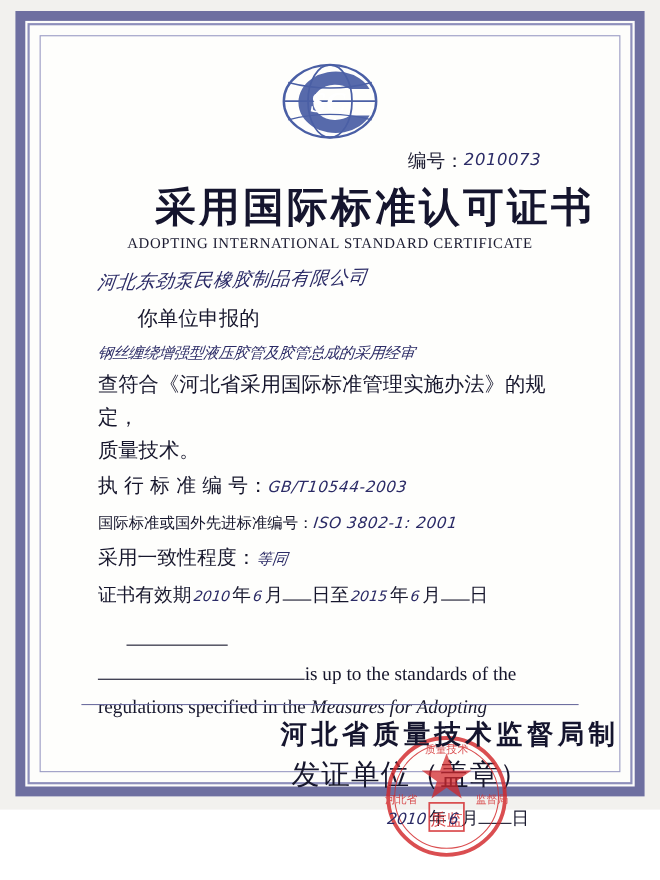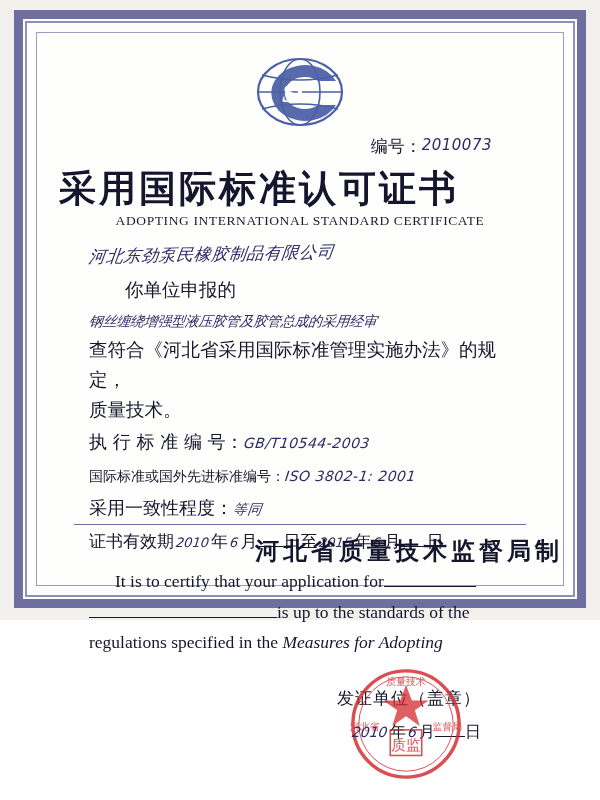--- a/index.html
+++ b/index.html
@@ -9,21 +9,21 @@
   }
   body {
     width: 600px;
     height: 800px;
     font-family: "Liberation Serif", serif;
     overflow: hidden;
   }
   .page {
     position: relative;
     width: 600px;
-    height: 620px;
+    height: 736px;
     background: #f2f1ee;
   }
   
   .frame-outer {
     position: absolute;
     left: 14px;
     top: 10px;
     right: 14px;
     bottom: 12px;
     border: 9px solid #6e6fa0;
@@ -86,21 +86,21 @@
   .serial-value {
     font-family: "Liberation Serif", serif;
     font-size: 14px;
     letter-spacing: 1px;
     color: #23234a;
     vertical-align: 2px;
   }
 
   
   .title-cn {
-    text-align: left;
+    text-align: right;
     font-size: 37px;
     letter-spacing: 3px;
     color: #15152e;
     font-family: "DejaVu Serif", serif;
     font-weight: bold;
     margin-top: 10px;
     line-height: 1.1;
   }
   .title-en {
     text-align: center;
@@ -213,21 +213,21 @@
   }
 
   
   .issue-block {
     margin-top: 30px;
     padding-right: 34px;
     text-align: right;
     position: relative;
   }
   .issue-line {
-    font-size: 17px;
+    font-size: 26px;
     font-family: "DejaVu Serif", serif;
     color: #16162c;
     letter-spacing: 1px;
   }
   .issue-date {
     margin-top: 10px;
     font-size: 16px;
     font-family: "DejaVu Serif", serif;
     color: #16162c;
     white-space: nowrap;
@@ -319,21 +319,21 @@
 
             <div class="field-line">
               <span>采用一致性程度：</span><span class="field-val">等同</span>
             </div>
 
             <div class="date-line">
               <span>证书有效期</span><span class="date-val">2010</span><span>年</span><span class="date-val">6</span><span>月</span><span class="blank-u" style="width:26px"></span><span>日</span><span>至</span><span class="date-val">2015</span><span>年</span><span class="date-val">6</span><span>月</span><span class="blank-u" style="width:26px"></span><span>日</span>
             </div>
 
             <div class="en-para">
-              <span class="indent"></span><span>It is to certify that your application for</span><span class="blank-u" style="width:92px"></span><br>
+              <span class="indent"></span><span class="blank-u" style="width:92px"></span><br>
               <span class="blank-u" style="width:188px"></span><span>is up to the standards of the</span><br>
               <span>regulations specified in the</span>
               <em>Measures for Adopting</em><br>
             </div>
 
             <div class="issue-block">
               <svg class="seal" viewBox="0 0 120 120">
                 <circle cx="60" cy="60" r="54" fill="none" stroke="#d3282b" stroke-width="3.5"></circle>
                 <circle cx="60" cy="60" r="48" fill="none" stroke="#d3282b" stroke-width="1"></circle>
                 <path d="M60 20 L66 36 L83 36 L69 46 L74 62 L60 52 L46 62 L51 46 L37 36 L54 36 Z" fill="#d3282b" opacity="0.9"></path>

